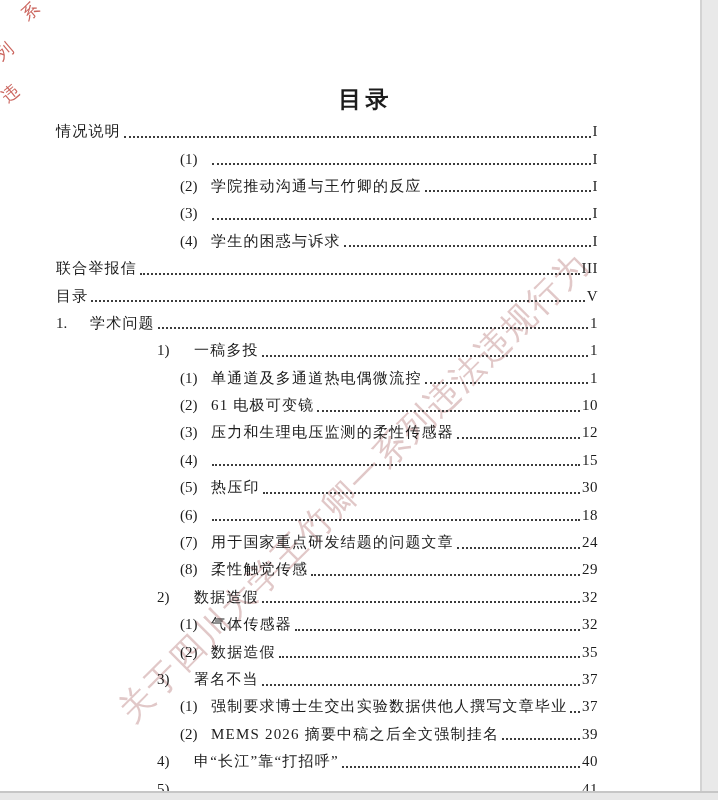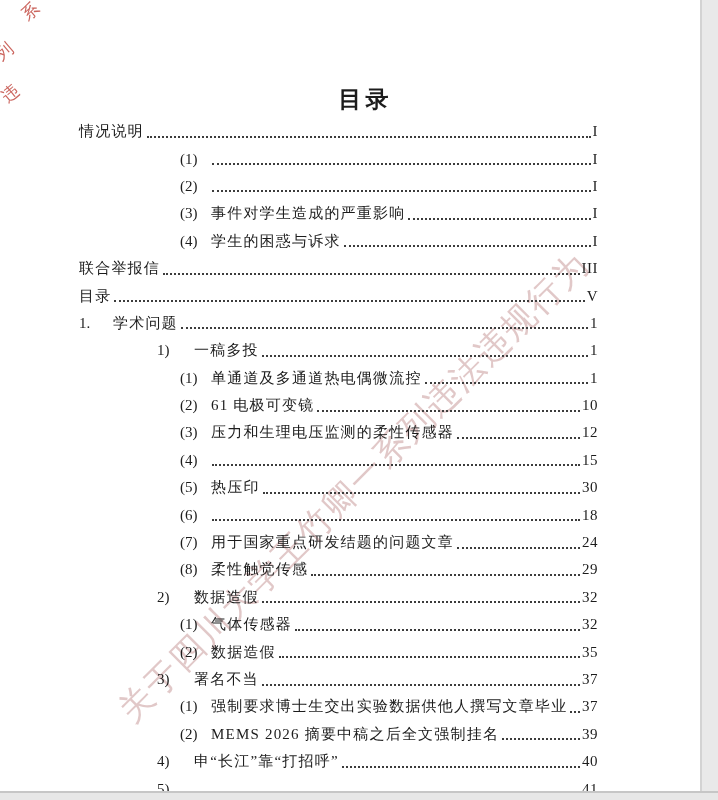--- a/index.html
+++ b/index.html
@@ -41,21 +41,21 @@
     letter-spacing:4px;z-index:2;margin:0;
   }
   
   .toc{
     position:absolute;top:118px;left:0;width:598px;z-index:2;
   }
   .row{
     display:flex;align-items:center;height:27.4px;
     font-size:15px;box-sizing:border-box;
   }
-  .row.lvl0{padding-left:79px;}
+  .row.lvl0{padding-left:56px;}
   .row.lvl1{padding-left:157px;}
   .row.lvl2{padding-left:180px;}
   .marker{flex:0 0 auto;display:inline-block;}
   .row.lvl0 .marker{width:34px;}
   .row.lvl1 .marker{width:37px;}
   .row.lvl2 .marker{width:31px;}
   .marker:empty{display:none;}
   .label{
     flex:0 0 auto;white-space:nowrap;letter-spacing:1.2px;padding-right:2px;
   }
@@ -85,27 +85,27 @@
   </div>
 
   <div class="row lvl2">
     <span class="marker">(1)</span>
     <span class="leader"></span>
     <span class="pagenum">I</span>
   </div>
 
   <div class="row lvl2">
     <span class="marker">(2)</span>
+    <span class="label">学院推动沟通与王竹卿的反应</span>
     <span class="leader"></span>
     <span class="pagenum">I</span>
   </div>
 
   <div class="row lvl2">
     <span class="marker">(3)</span>
-    <span class="label">事件对学生造成的严重影响</span>
     <span class="leader"></span>
     <span class="pagenum">I</span>
   </div>
 
   <div class="row lvl2">
     <span class="marker">(4)</span>
     <span class="label">学生的困惑与诉求</span>
     <span class="leader"></span>
     <span class="pagenum">I</span>
   </div>

